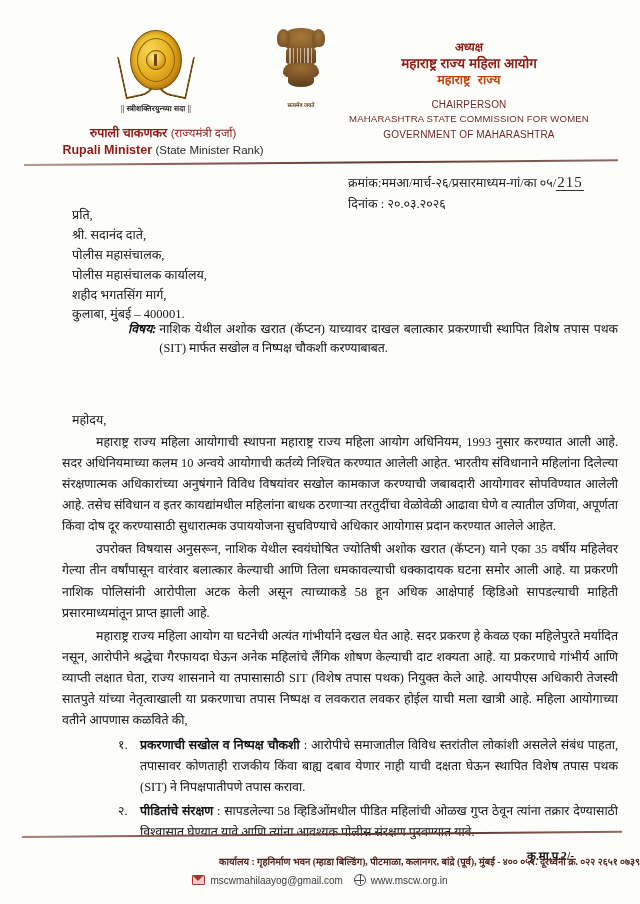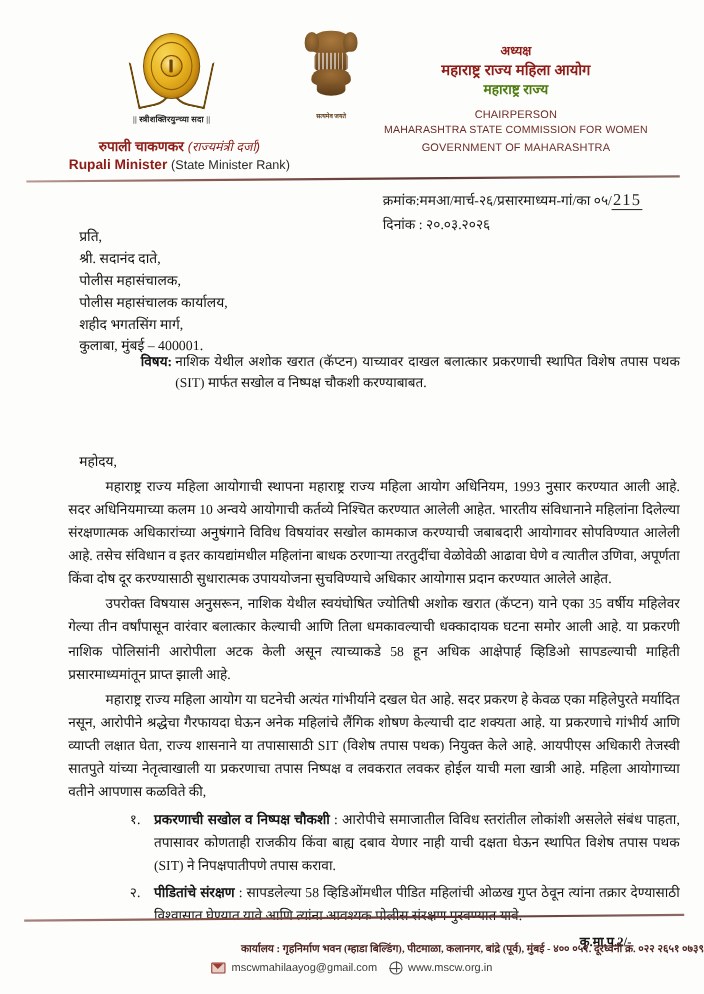--- a/index.html
+++ b/index.html
@@ -100,21 +100,21 @@
     width: 290px;
     text-align: center;
   }
   .name-mr {
     color: #8e1b15;
     font-size: 12.5px;
     font-weight: 700;
     font-family: "Liberation Sans", sans-serif;
     white-space: nowrap;
   }
-  .name-mr .rank { font-weight: 400; font-size: 11.5px; font-style: italic; }
+  .name-mr .rank { font-weight: 400; font-size: 11.5px; }
   .name-en {
     color: #8e1b15;
     font-size: 12.5px;
     font-weight: 700;
     font-family: "Liberation Sans", sans-serif;
     margin-top: 2px;
     white-space: nowrap;
   }
   .name-en .rank { font-weight: 400; color: #2a2a2a; font-size: 11.5px; }
 
@@ -197,22 +197,22 @@
     line-height: 1.34;
   }
   .org-mr-2 {
     color: #8e1b15;
     font-family: "Liberation Sans", sans-serif;
     font-weight: 700;
     font-size: 13.5px;
     line-height: 1.34;
   }
   .org-mr-3 {
-    color: #4d7c0f;
-    font-family: Liberation Serif, serif;
+    color: #c2410c;
+    font-family: Liberation Mono, monospace;
     font-weight: 700;
     font-size: 12.5px;
     line-height: 1.34;
   }
   .org-en {
     color: #6d2a24;
     font-family: "Liberation Sans", sans-serif;
     font-size: 10px;
     line-height: 1.52;
     margin-top: 7px;
@@ -272,20 +272,21 @@
   .subj-row {
     display: flex;
     align-items: flex-start;
     margin-bottom: 4px;
   }
   .subj-key {
     font-weight: 700;
     white-space: nowrap;
     flex: 0 0 auto;
     padding-right: 3px;
+    font-style: italic;
   }
   .subj-val {
     flex: 1 1 auto;
     text-align: justify;
   }
 
   
   .salutation {
     position: absolute;
     top: 411px;

